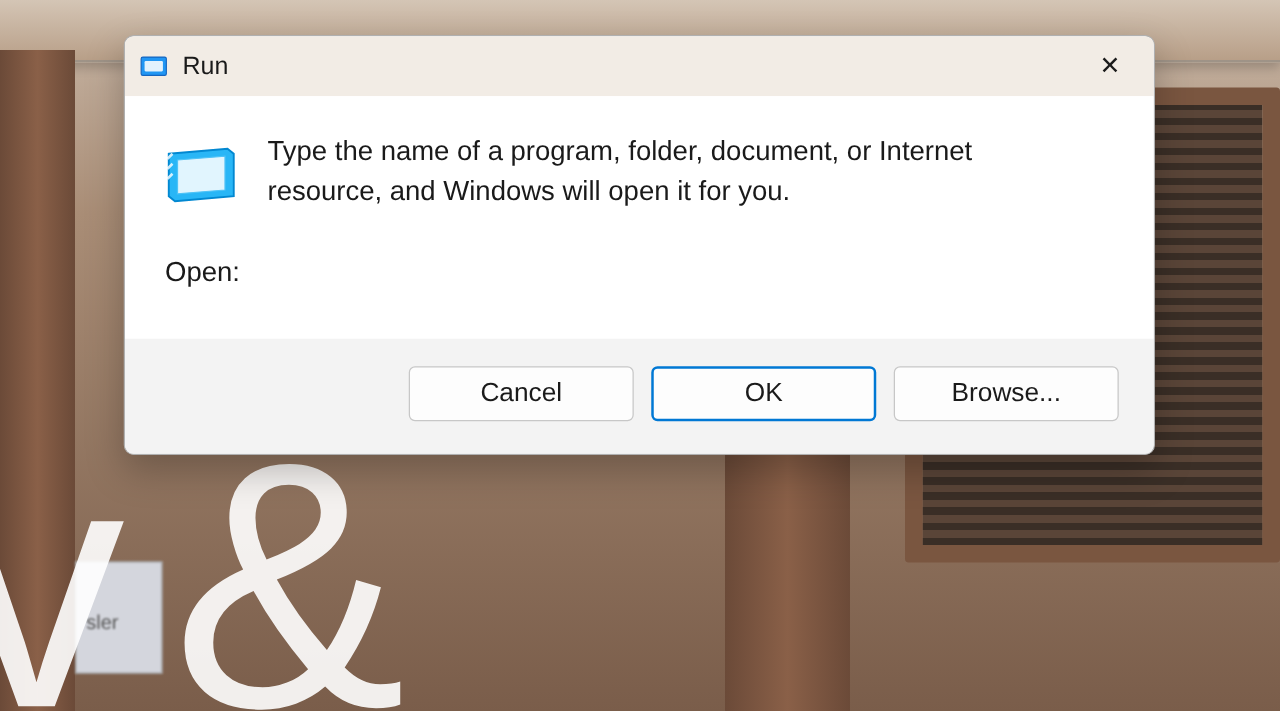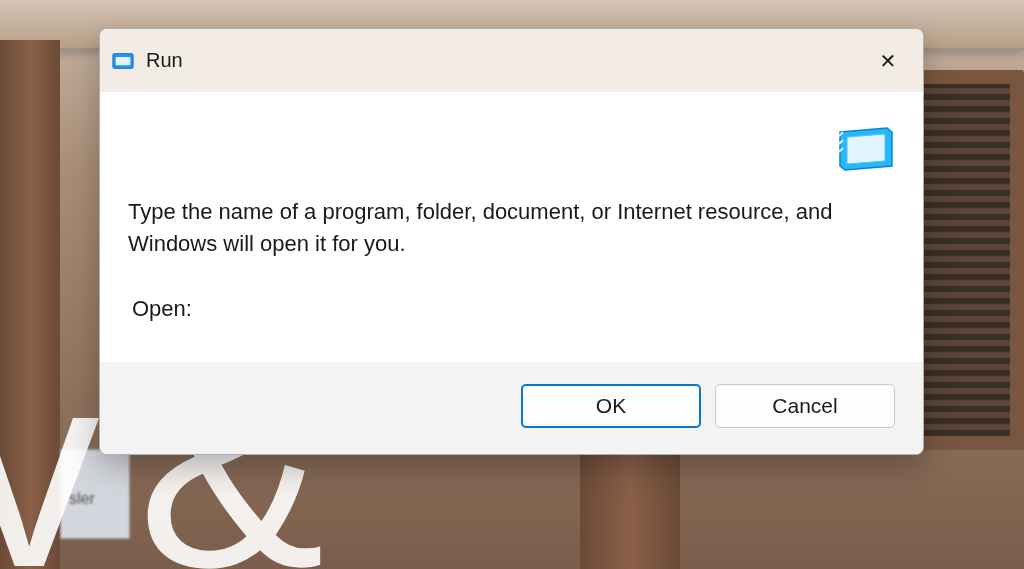--- a/index.html
+++ b/index.html
@@ -81,21 +81,21 @@
       left: 99px;
       top: 28px;
       width: 825px;
       background: #fff;
       border: 1px solid #b0b0b0;
       border-radius: 8px;
       box-shadow: 0 12px 30px rgba(0,0,0,0.25);
       overflow: hidden;
     }
     .titlebar {
-      height: 63px;
+      height: 48px;
       background: #f2ece5;
       display: flex;
       align-items: center;
       padding: 0 12px;
     }
     .titlebar-icon {
       width: 22px;
       height: 22px;
       display: flex;
       align-items: center;
@@ -123,22 +123,21 @@
     }
 
     .content {
       background: #fff;
       padding: 28px 28px 28px 28px;
     }
     .info-row {
       display: flex;
       gap: 24px;
       margin-bottom: 36px;
-      align-items: flex-end;
-      flex-direction: column;
+      align-items: center;
     }
     .run-big-icon {
       width: 58px;
       height: 48px;
       flex-shrink: 0;
       margin-top: 4px;
       margin-left: 4px;
     }
     .description {
       font-size: 22px;
@@ -256,16 +255,17 @@
       </div>
       <div class="description">Type the name of a program, folder, document, or Internet resource, and Windows will open it for you.</div>
     </div>
 
     <div class="open-row">
       <div class="open-label">Open:</div>
     </div>
   </div>
 
   <div class="footer">
+    <button class="btn">Cancel</button>
     <button class="btn default">OK</button>
-    <button class="btn">Cancel</button>
+    <button class="btn">Browse...</button>
   </div>
 </div>
 
 </body></html>

